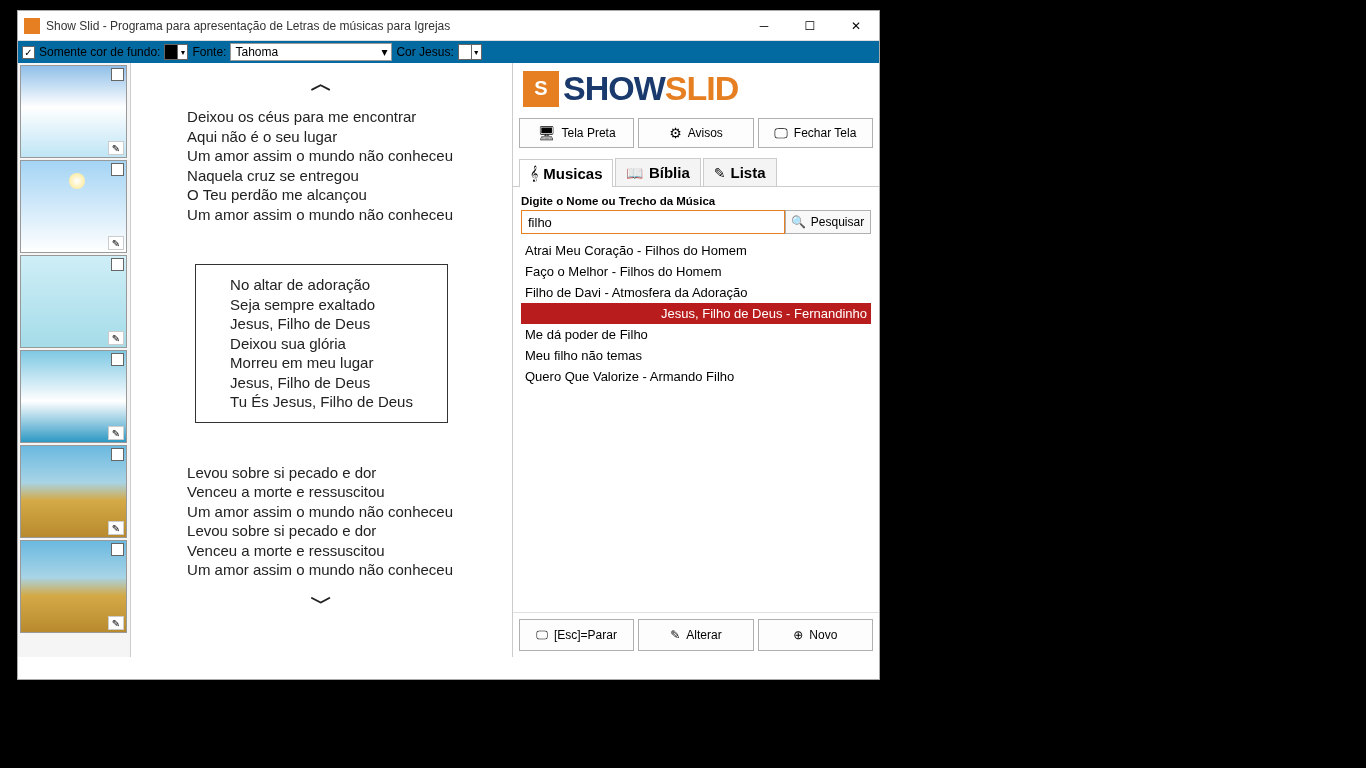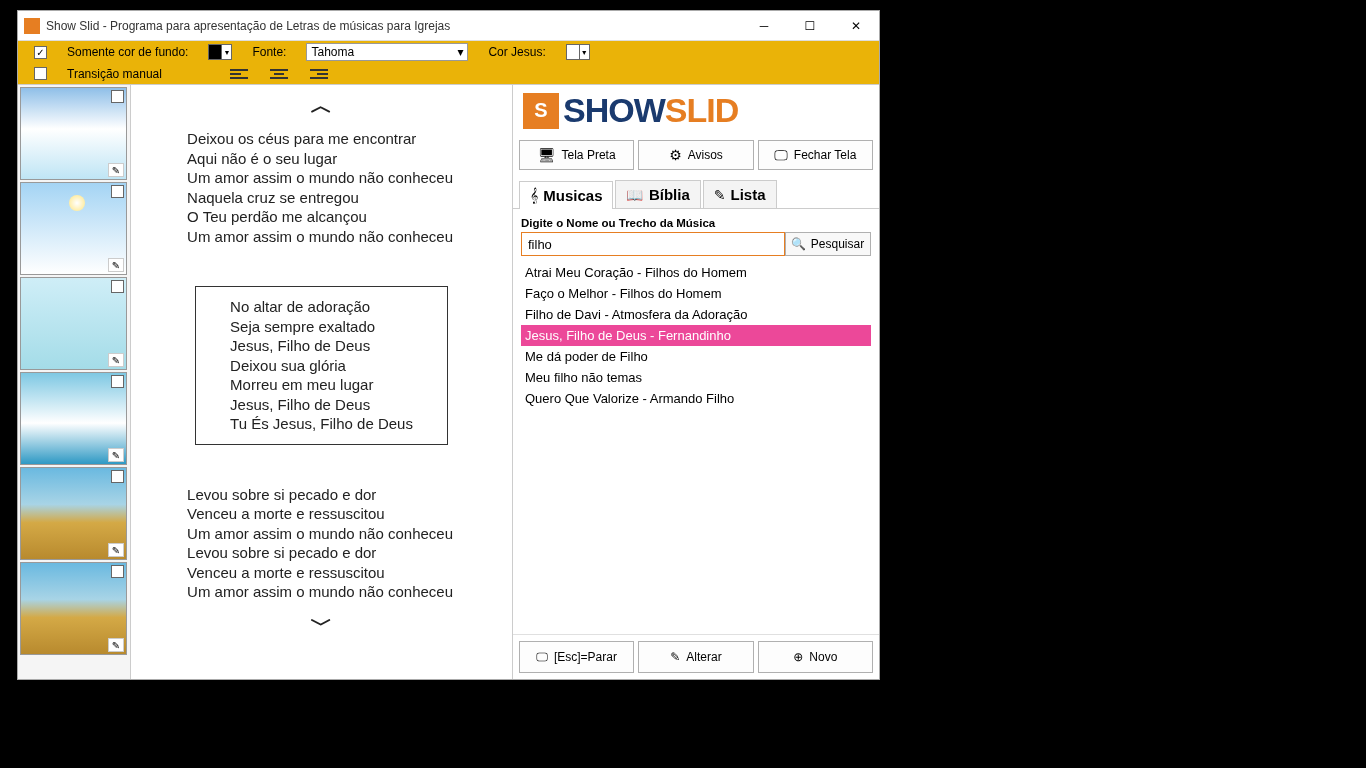--- a/index.html
+++ b/index.html
@@ -17,22 +17,22 @@
 
 .titlebar {
   height: 30px; background: #fff; display: flex; align-items: center;
   padding-left: 6px; font-size: 12px; border-bottom: 1px solid #ddd;
 }
 .titlebar .icon { width: 16px; height: 16px; margin-right: 6px; background: #e67e22; display: inline-block; }
 .titlebar .title { flex: 1; color: #333; }
 .titlebar .winbtn { width: 46px; height: 30px; display: flex; align-items: center; justify-content: center; cursor: pointer; }
 
 .toolbar1, .toolbar2 {
-  display: flex; align-items: center; padding: 2px 16px; font-size: 12px;
-  background: #eab308; gap: 20px; height: 22px;
+  display: flex; align-items: center; padding: 2px 4px; font-size: 12px;
+  background: #0369a1; gap: 4px; height: 22px;
 }
 .toolbar2 { border-bottom: 1px solid #ccc; }
 .checkbox { width: 13px; height: 13px; border: 1px solid #666; background: #fff; display: inline-flex; align-items: center; justify-content: center; font-size: 10px; cursor: pointer; }
 .checkbox.checked::after { content: "✓"; color: #000; }
 .color-swatch { width: 24px; height: 16px; border: 1px solid #666; display: flex; }
 .color-swatch .color { flex: 1; }
 .color-swatch .arrow { width: 10px; background: #fff; display: flex; align-items: center; justify-content: center; font-size: 7px; border-left: 1px solid #666; }
 .font-select { width: 162px; height: 18px; border: 1px solid #999; background: #fff; padding: 0 4px; font-size: 12px; display: flex; align-items: center; justify-content: space-between; }
 .align-btn { width: 18px; height: 16px; display: flex; flex-direction: column; justify-content: center; gap: 2px; cursor: pointer; margin-left: 2px; }
 .align-btn span { height: 2px; background: #333; }
@@ -100,21 +100,21 @@
   outline: none;
 }
 .search-btn {
   width: 86px; height: 24px; border: 1px solid #b0b0b0; background: #f8f8f8;
   font-size: 12px; display: flex; align-items: center; justify-content: center; gap: 4px;
   cursor: pointer;
 }
 
 .results { flex: 1; padding: 2px 8px; font-size: 13px; overflow: auto; }
 .result-item { padding: 3px 4px; cursor: pointer; }
-.result-item.selected { background: #ec4899; color: #fff; }
+.result-item.selected { background: #b91c1c; color: #fff; text-align: right; }
 
 .bottom-row { display: flex; gap: 4px; padding: 6px; border-top: 1px solid #e0e0e0; }
 .bottom-btn {
   flex: 1; height: 32px; border: 1px solid #b0b0b0; background: #fdfdfd;
   display: flex; align-items: center; justify-content: center; gap: 6px;
   font-size: 12px; cursor: pointer;
 }
 </style>
 </head>
 <body>
@@ -151,40 +151,20 @@
       <span>Tahoma</span>
         <span>▾</span>
     </span>
     <span>Cor Jesus:</span>
     <span class="color-swatch">
       <span class="color" style="background:#fff"></span>
         <span class="arrow">▼</span>
     </span>
   </div>
 
-  <div class="toolbar2">
-    <span class="checkbox"></span>
-    <span>Transição manual</span>
-    <div style="width:26px"></div>
-    <div class="align-btn">
-        <span style="width:100%"></span>
-        <span style="width:60%"></span>
-        <span style="width:100%"></span>
-      </div>
-    <div class="align-btn">
-        <span style="width:100%"></span>
-        <span style="width:60%;margin:0 auto"></span>
-        <span style="width:100%"></span>
-      </div>
-    <div class="align-btn">
-        <span style="width:100%"></span>
-        <span style="width:60%;margin-left:auto"></span>
-        <span style="width:100%"></span>
-      </div>
-  </div>
 
   <div class="main-area">
 
     <div class="thumbnails">
       <div class="thumb thumb1">
           <span class="chk"></span>
           <span class="edit">✎</span>
         </div>
       <div class="thumb thumb2">
           <span class="chk"></span>

